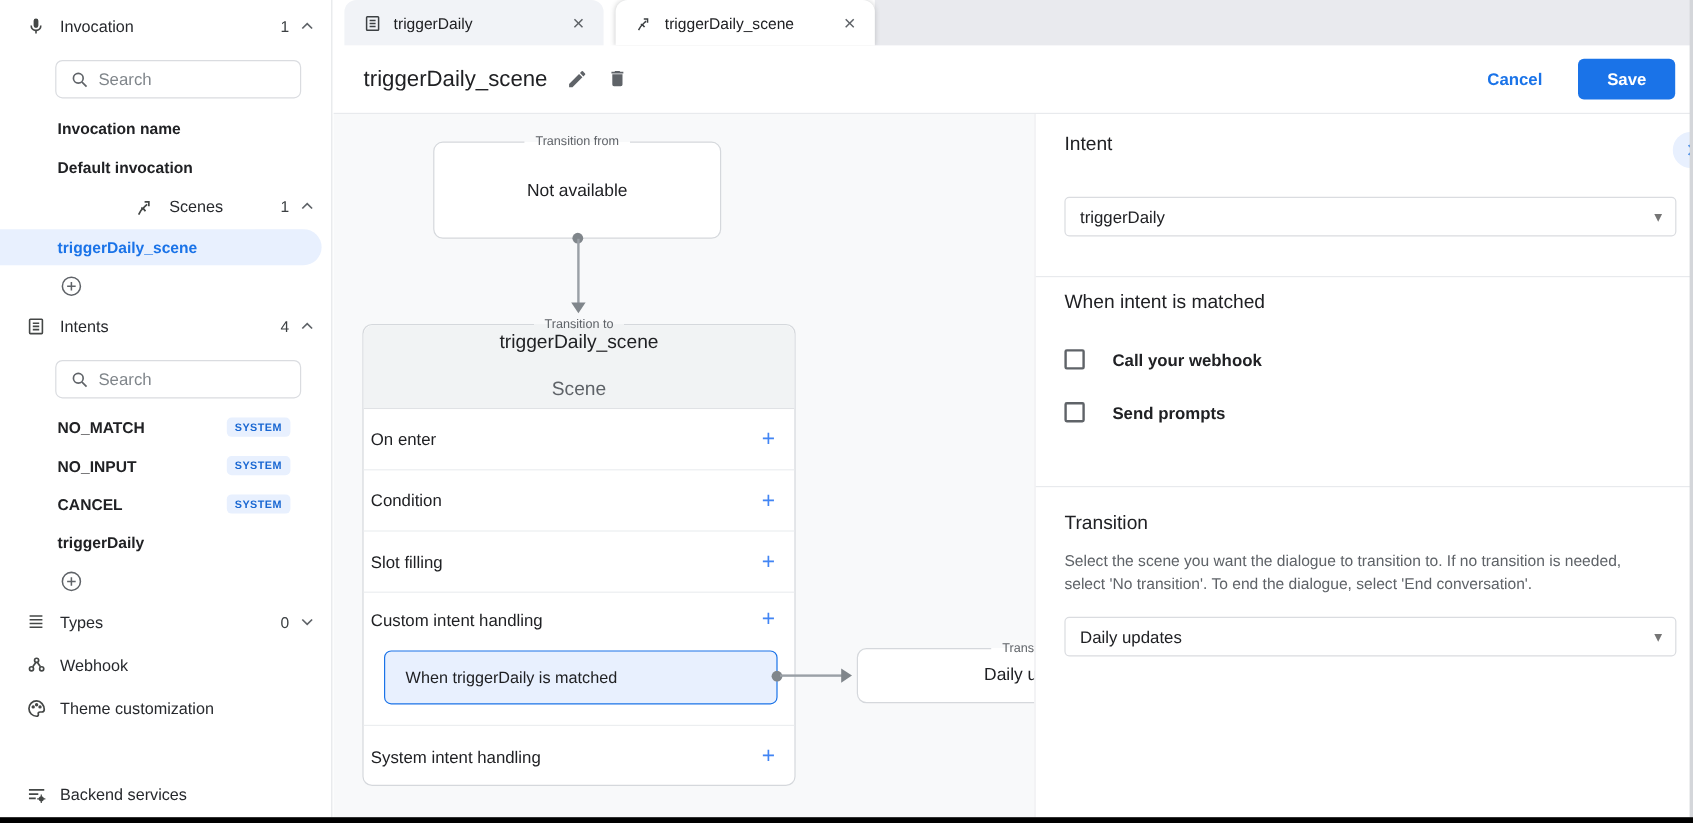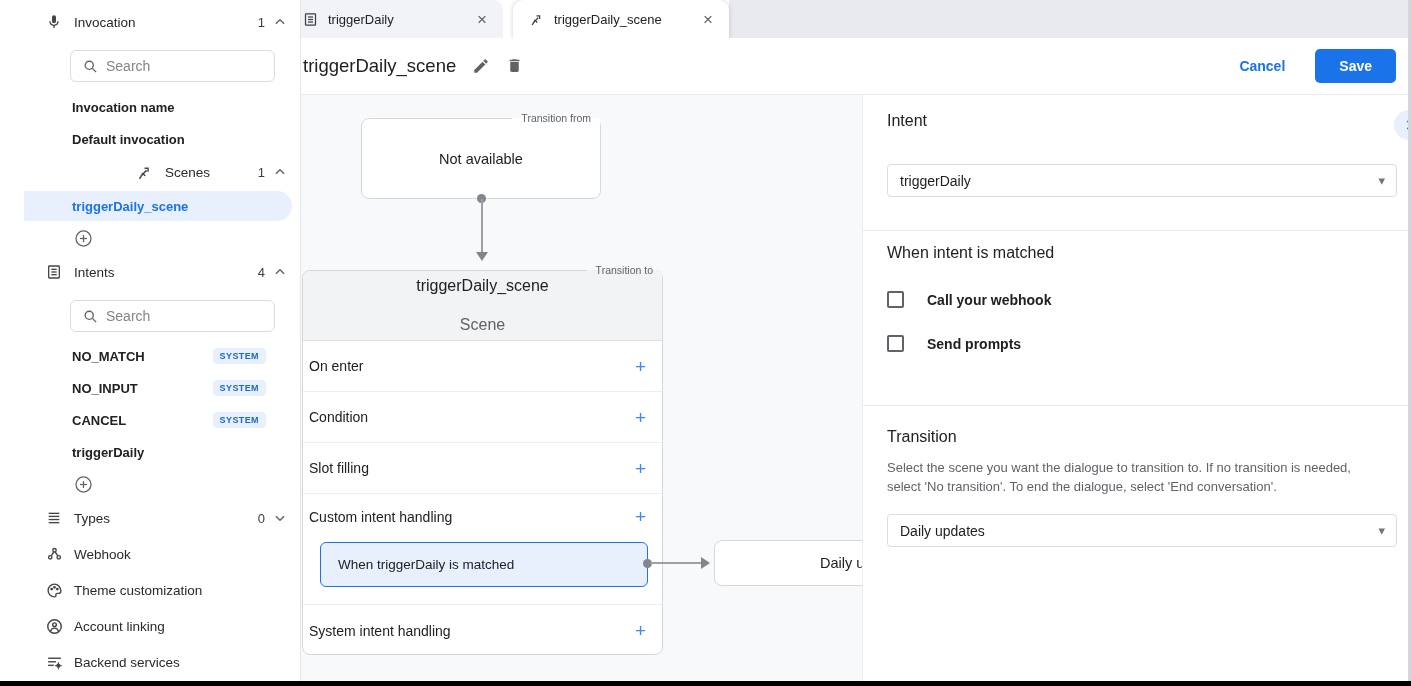--- a/index.html
+++ b/index.html
@@ -1,21 +1,21 @@
 <!DOCTYPE html>
 <html><head>
 <meta charset="utf-8">
 <style>
   * { margin:0; padding:0; box-sizing:border-box; }
   html,body { width:1411px; height:686px; overflow:hidden; }
   body { font-family:"Liberation Sans","DejaVu Sans",sans-serif; color:#202124; background:#fff; }
   .app { position:relative; width:1411px; height:686px; background:#fff; overflow:hidden; }
 
   
-  .sidebar { position:absolute; left:0; top:0; width:277px; height:681px; background:#fff; border-right:1px solid #e4e6e9; z-index:5;margin-left:24px; }
+  .sidebar { position:absolute; left:0; top:0; width:277px; height:681px; background:#fff; border-right:1px solid #e4e6e9; z-index:5; }
   .srow { position:absolute; left:0; width:277px; height:32px; display:flex; align-items:center; }
   .srow .sicon { width:18px; height:18px; margin-left:21px; flex:0 0 18px; display:flex; align-items:center; justify-content:center; color:#444746; }
   .srow .slabel { margin-left:11px; font-size:13.5px; color:#27292d; }
   .srow .scount { position:absolute; right:36px; font-size:13px; color:#3c4043; }
   .srow .schev { position:absolute; right:14px; width:14px; height:14px; color:#5f6368; }
   .sitem { position:absolute; left:48px; font-size:13px; font-weight:bold; color:#202124; }
   .searchbox { position:absolute; left:46px; width:205px; height:32px; border:1px solid #dadce0; border-radius:6px; background:#fff; display:flex; align-items:center; }
   .searchbox svg { margin:0 8px 0 12px; color:#5f6368; }
   .searchbox input { border:none; outline:none; width:140px; font-size:14px; color:#3c4043; font-family:inherit; background:transparent; }
   .searchbox input::placeholder { color:#80868b; }
@@ -43,21 +43,21 @@
   .hicon { margin-left:16px; width:18px; height:18px; color:#5f6368; cursor:pointer; }
   .header-actions { position:absolute; right:15px; display:flex; align-items:center; }
   .btn-text { color:#1a73e8; font-size:14px; font-weight:bold; padding:8px 16px; cursor:pointer; background:none; border:none; font-family:inherit; }
   .btn-primary { background:#1a73e8; color:#fff; font-size:14px; font-weight:bold; border:none; border-radius:5px; padding:9px 24px; margin-left:14px; cursor:pointer; font-family:inherit; }
 
   
   .content { position:absolute; left:0; top:95px; right:0; bottom:0; }
   .canvas { position:absolute; left:0; top:0; width:584px; height:586px; background:#f8f9fa; overflow:hidden; }
 
   .fieldset-box { position:absolute; background:#fff; border:1px solid #d5d8dc; border-radius:8px; }
-  .legend { position:absolute; top:-7px; left:0; right:0; text-align:right; font-size:10.5px; color:#5f6368; pointer-events:none; white-space:nowrap; }
+  .legend { position:absolute; top:-7px; left:0; right:0; text-align:center; font-size:10.5px; color:#5f6368; pointer-events:none; white-space:nowrap; }
   .legend span { padding:0 9px; background:linear-gradient(#f8f9fa 50%,#ffffff 50%); }
   .legend.on-gray span { background:linear-gradient(#f8f9fa 50%,#f1f3f4 50%); }
 
   .tfrom { left:83px; top:23px; width:240px; height:81px; }
   .tfrom .body { display:flex; align-items:center; justify-content:center; height:100%; font-size:14.5px; color:#202124; }
 
   .arrow-dot { position:absolute; width:9px; height:9px; border-radius:50%; background:#80868b; }
   .vline { position:absolute; width:2px; background:#9aa0a6; }
   .hline { position:absolute; height:2px; background:#9aa0a6; }
   .arr-down { position:absolute; width:0; height:0; border-left:6px solid transparent; border-right:6px solid transparent; border-top:9px solid #80868b; }
@@ -246,30 +246,20 @@
             <circle cx="6" cy="16" r="2.4"></circle>
             <circle cx="18" cy="16" r="2.4"></circle>
             <circle cx="12" cy="6" r="2.4"></circle>
             <line x1="11" y1="8.5" x2="7.5" y2="13.5"></line>
             <line x1="13" y1="8.5" x2="16.5" y2="13.5"></line>
           </svg>
       </span>
       <span class="slabel">Webhook</span>
     </div>
 
-    <div class="srow" style="top:610px;">
-      <span class="sicon">
-        <svg width="17" height="17" viewBox="0 0 24 24" fill="none" stroke="currentColor" stroke-width="2">
-            <circle cx="12" cy="12" r="9.5"></circle>
-            <circle cx="12" cy="9.5" r="2.6"></circle>
-            <path d="M6.5 18.5c1-3 3-4.2 5.5-4.2s4.5 1.2 5.5 4.2"></path>
-          </svg>
-      </span>
-      <span class="slabel">Account linking</span>
-    </div>
 
     <div class="srow" style="top:646px;">
       <span class="sicon">
         <svg width="17" height="17" viewBox="0 0 24 24" fill="none" stroke="currentColor" stroke-width="2">
             <line x1="3" y1="6" x2="21" y2="6"></line>
             <line x1="3" y1="11" x2="14" y2="11"></line>
             <line x1="3" y1="16" x2="11" y2="16"></line>
             <circle cx="17.5" cy="16.5" r="3" fill="currentColor" stroke="none"></circle>
             <line x1="17.5" y1="11.5" x2="17.5" y2="21.5" stroke-width="1.4"></line>
             <line x1="12.7" y1="16.5" x2="22.3" y2="16.5" stroke-width="1.4"></line>

